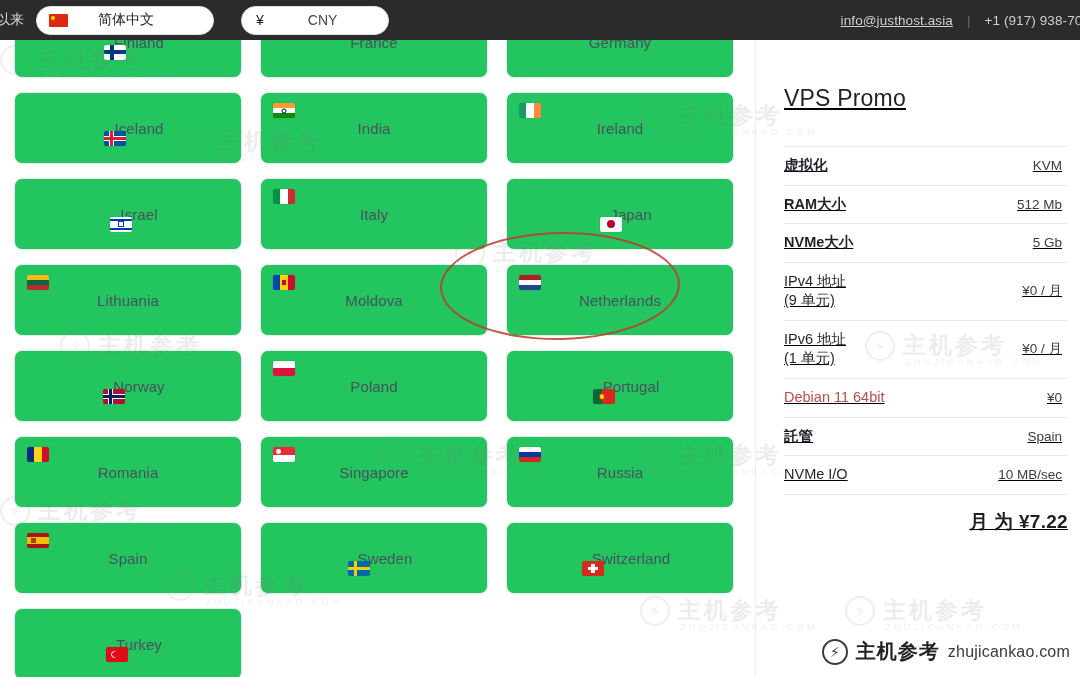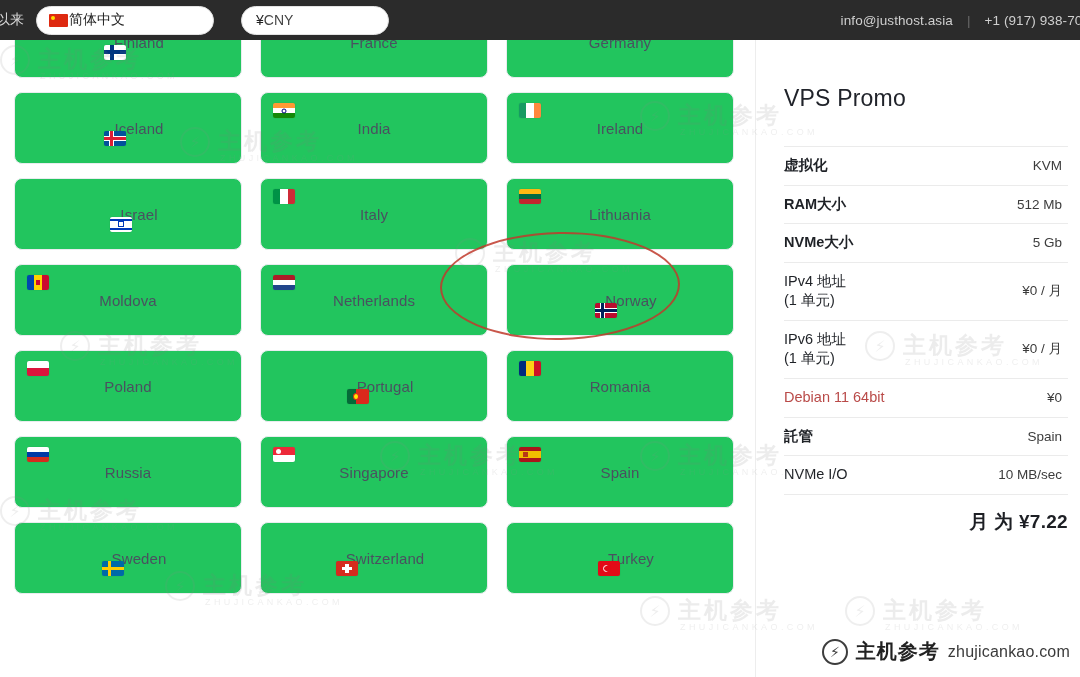--- a/index.html
+++ b/index.html
@@ -20,36 +20,36 @@
   .topbar-left-text {
     color: #d8d8d8; font-size: 14px; margin-left: -18px; white-space: nowrap;
   }
   .pill {
     height: 29px; border-radius: 15px; background: #ffffff;
     display: flex; align-items: center; border: 1px solid #e3e3e3;
     font-size: 14px; color: #333;
   }
   .pill-lang { width: 178px; margin-left: 12px; padding-left: 12px; }
   .pill-cur  { width: 148px; margin-left: 27px; padding-left: 14px; }
-  .pill-lang .pill-label { margin-left: 1px; color:#222; font-size:14px;}
+  .pill-lang .pill-label { margin-left: 30px; color:#222; font-size:14px;}
   .pill-cur .cur-sym { font-size: 14px; color:#222; }
-  .pill-cur .pill-label { color:#444; font-size:14px;}
+  .pill-cur .pill-label { margin-left: 44px; color:#444; font-size:14px;}
 
   .flag-cn {
     width: 19px; height: 13px; background: #de2910; position: relative;
     display:inline-block; border-radius:1px;
   }
   .flag-cn::before{
     content:""; position:absolute; left:2px; top:2px; width:4px; height:4px;
     background:#ffde00; border-radius:50%;
   }
 
   .topbar-right { margin-left: auto; display: flex; align-items: center; color:#cfcfcf; font-size: 13.5px; }
   .topbar-right .sep { margin: 0 14px; color: #6a6a6a; }
-  .topbar-right .email { letter-spacing: .1px; }
+  .topbar-right .email { letter-spacing: .1px; text-decoration: underline; }
   .topbar-right .phone { letter-spacing: .1px; margin-right: -10px;}
 
   
   .content { position:absolute; top:40px; left:0; width:1080px; height:637px; background:#ffffff; }
 
   .grid-wrap {
     position:absolute; left:0; top:0; width: 748px; height: 637px;
     padding: 0 14px; overflow: hidden;
   }
   .grid {
@@ -82,20 +82,21 @@
   
   .v-divider {
     position: absolute; left: 755px; top: 0; width: 1px; height: 637px;
     background: #ededed;
   }
 
   
   .panel {
     position:absolute; left: 770px; top: 0; width: 310px; height: 637px;
     padding: 0 12px 0 14px;
+    text-decoration: underline;
   }
   .panel-title {
     margin-top: 45px; font-size: 23px; color: #20232a; font-weight: 400;
     letter-spacing: .2px;
   }
   .spec-list { margin-top: 34px; }
   .spec-row {
     display: flex; align-items: center; justify-content: space-between;
     border-bottom: 1px solid #ebebeb;
     padding: 9px 6px 9px 0; min-height: 37px;
@@ -289,20 +290,26 @@
               <i style="position:absolute;left:0;bottom:2px;width:100%;height:2px;background:#0038b8"></i>
               <i style="position:absolute;left:8px;top:4px;width:6px;height:6px;border:1px solid #0038b8"></i>
             </span>
             <span class="cname">Israel</span>
           </div>
           <div class="country-card">
             <span class="fl" style="background:linear-gradient(to right,#009246 0 33%,#fff 33% 66%,#ce2b37 66%);"></span>
             <span class="cname">Italy</span>
           </div>
           <div class="country-card">
+            <span class="fl" style="background:#fff;position:relative;">
+              <i style="position:absolute;left:50%;top:50%;transform:translate(-50%,-50%);width:8px;height:8px;border-radius:50%;background:#bc002d"></i>
+            </span>
+            <span class="cname">Japan</span>
+          </div>
+          <div class="country-card">
             <span class="fl" style="background:linear-gradient(to bottom,#fdb913 0 33%,#006a44 33% 66%,#c1272d 66%);"></span>
             <span class="cname">Lithuania</span>
           </div>
           <div class="country-card">
             <span class="fl" style="background:linear-gradient(to right,#0046ae 0 33%,#ffd200 33% 66%,#cc092f 66%);">
               <i style="position:absolute;left:8px;top:4px;width:6px;height:7px;background:#cc092f;border:1px solid #ffd200"></i>
             </span>
             <span class="cname">Moldova</span>
           </div>
           <div class="country-card">
@@ -326,28 +333,28 @@
             <span class="fl" style="background:linear-gradient(to right,#046a38 0 40%,#da291c 40%);position:relative;">
               <i style="position:absolute;left:6px;top:4px;width:6px;height:7px;border-radius:50%;background:#ffe900;border:1px solid #da291c"></i>
             </span>
             <span class="cname">Portugal</span>
           </div>
           <div class="country-card">
             <span class="fl" style="background:linear-gradient(to right,#002b7f 0 33%,#fcd116 33% 66%,#ce1126 66%);"></span>
             <span class="cname">Romania</span>
           </div>
           <div class="country-card">
+            <span class="fl" style="background:linear-gradient(to bottom,#ed2939 0 50%,#fff 50%);">
+              <i style="position:absolute;left:3px;top:2px;width:5px;height:5px;border-radius:50%;background:#fff"></i>
+            </span>
+            <span class="cname">Singapore</span>
+          </div>
+          <div class="country-card">
             <span class="fl" style="background:linear-gradient(to bottom,#fff 0 33%,#0039a6 33% 66%,#d52b1e 66%);"></span>
             <span class="cname">Russia</span>
-          </div>
-          <div class="country-card">
-            <span class="fl" style="background:linear-gradient(to bottom,#ed2939 0 50%,#fff 50%);">
-              <i style="position:absolute;left:3px;top:2px;width:5px;height:5px;border-radius:50%;background:#fff"></i>
-            </span>
-            <span class="cname">Singapore</span>
           </div>
           <div class="country-card">
             <span class="fl" style="background:linear-gradient(to bottom,#aa151b 0 25%,#f1bf00 25% 75%,#aa151b 75%);">
               <i style="position:absolute;left:4px;top:5px;width:5px;height:5px;background:#aa151b;opacity:.8"></i>
             </span>
             <span class="cname">Spain</span>
           </div>
           <div class="country-card">
             <span class="fl" style="background:#006aa7;position:relative;">
               <i style="position:absolute;left:0;top:6px;width:100%;height:3px;background:#fecc00"></i>
@@ -384,21 +391,21 @@
           <div class="spec-row">
             <span class="spec-key">RAM大小</span>
             <span class="spec-val">512 Mb</span>
           </div>
           <div class="spec-row">
             <span class="spec-key">NVMe大小</span>
             <span class="spec-val">5 Gb</span>
           </div>
           <div class="spec-row">
             <span class="spec-key thin">IPv4 地址
-(1 单元)</span>
+(9 单元)</span>
             <span class="spec-val">¥0 / 月</span>
           </div>
           <div class="spec-row">
             <span class="spec-key thin">IPv6 地址
 (1 单元)</span>
             <span class="spec-val">¥0 / 月</span>
           </div>
           <div class="spec-row">
             <span class="spec-key os">Debian 11 64bit</span>
             <span class="spec-val">¥0</span>

